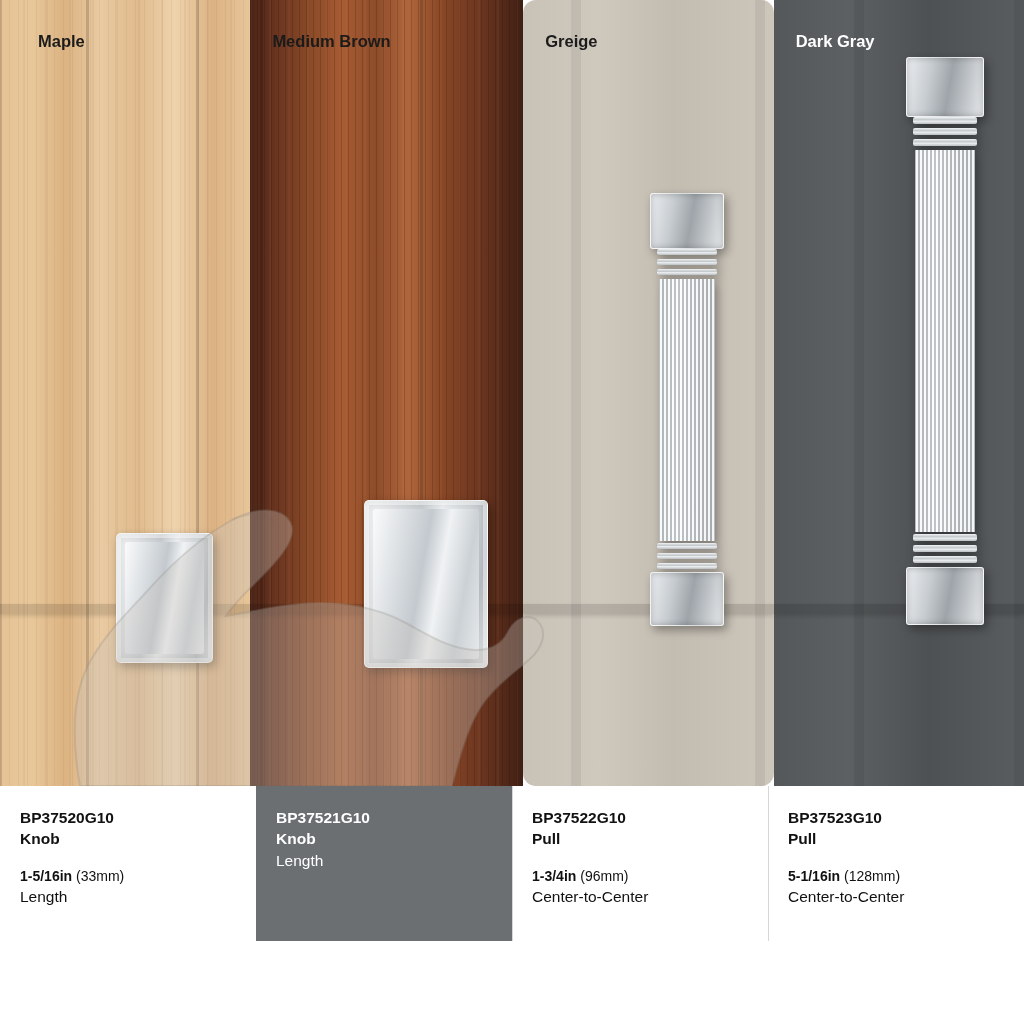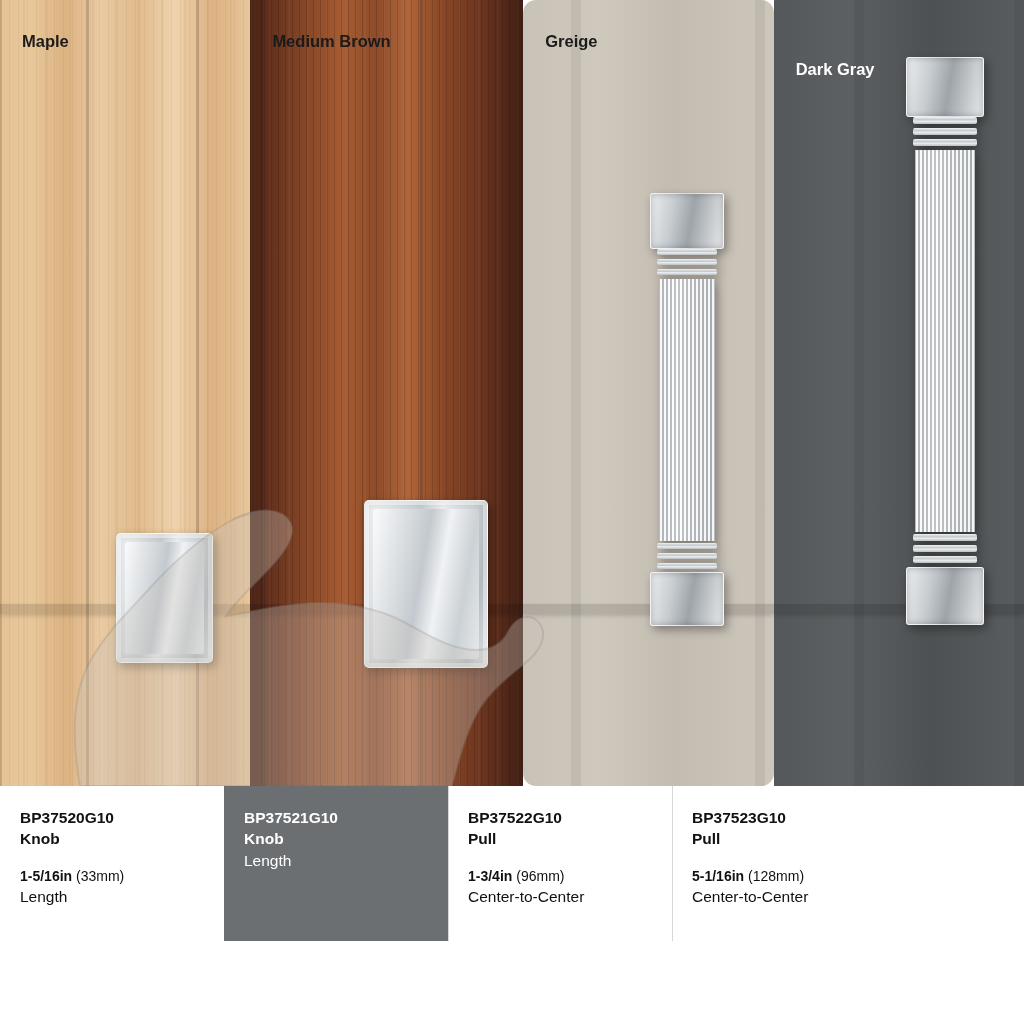--- a/index.html
+++ b/index.html
@@ -74,55 +74,55 @@
   .pull .collar{position:absolute;left:50%;transform:translateX(-50%);
     background:linear-gradient(180deg,#f1f3f4,#c2c7cb 40%,#eceef0 60%,#b9bec2);
     border-radius:2px;}
 
   
   .hand{position:absolute;pointer-events:none;opacity:.55;}
   .hand svg{display:block;}
 
   
   .info{position:absolute;left:0;top:786px;width:1024px;height:155px;display:flex;}
-  .cell{width:224px;box-sizing:border-box;padding:22px 20px 0 20px;position:relative;}
+  .cell{width:256px;box-sizing:border-box;padding:22px 20px 0 20px;position:relative;}
   .cell.light{background:#ffffff;color:#111;}
   .cell.grayband{background:#6b6f72;color:#ffffff;}
   .cell .sku{font-size:15.5px;font-weight:bold;line-height:1.35;}
   .cell .type{font-size:15.5px;font-weight:bold;line-height:1.35;}
   .cell .dim{margin-top:17px;font-size:14px;line-height:1.4;}
   .cell .dim b{font-weight:bold;}
   .cell .dim span.mm{font-weight:normal;}
   .cell .dimlabel{font-size:15.5px;line-height:1.4;}
   .divider{position:absolute;left:0;top:0;bottom:0;width:1px;background:#d7d7d7;}
 
   
   .footer{position:absolute;left:0;top:941px;width:1024px;height:83px;background:#fff;}
   .footer .hr{position:absolute;left:0;top:0;width:1024px;height:1px;background:#d0d0d0;}
   .footer .finish{position:absolute;left:22px;top:20px;font-size:16.5px;color:#111;}
   .footer .finish b{color:#13658f;font-weight:bold;letter-spacing:.2px;}
   .footer .disc{position:absolute;left:22px;top:49px;font-size:14.5px;font-style:italic;color:#333;}
 
   
   .plabel{position:absolute;top:32px;font-size:16.5px;font-weight:bold;color:#1b1b1b;}
-  .plabel.onDark{color:#ffffff;margin-top:28px;}
+  .plabel.onDark{color:#ffffff;}
 </style>
 </head>
 <body>
 
 <div class="sheet">
 
   <div class="panels">
 
     <div class="panel p1">
       <div class="grain"></div>
       <div class="seam" style="left:86px"></div>
       <div class="seam" style="left:196px"></div>
       <div class="rail" style="top:604px"></div>
-      <div class="plabel" style="left:22px">Maple</div>
+      <div class="plabel" style="left:38px">Maple</div>
       <div class="hw knob" style="left:116px;top:533px;width:95px;height:128px;">
         <div class="face"></div>
       </div>
     </div>
 
     <div class="panel p2">
       <div class="grain"></div>
       <div class="seam" style="left:10px"></div>
       <div class="seam" style="left:170px"></div>
       <div class="rail" style="top:604px"></div>

